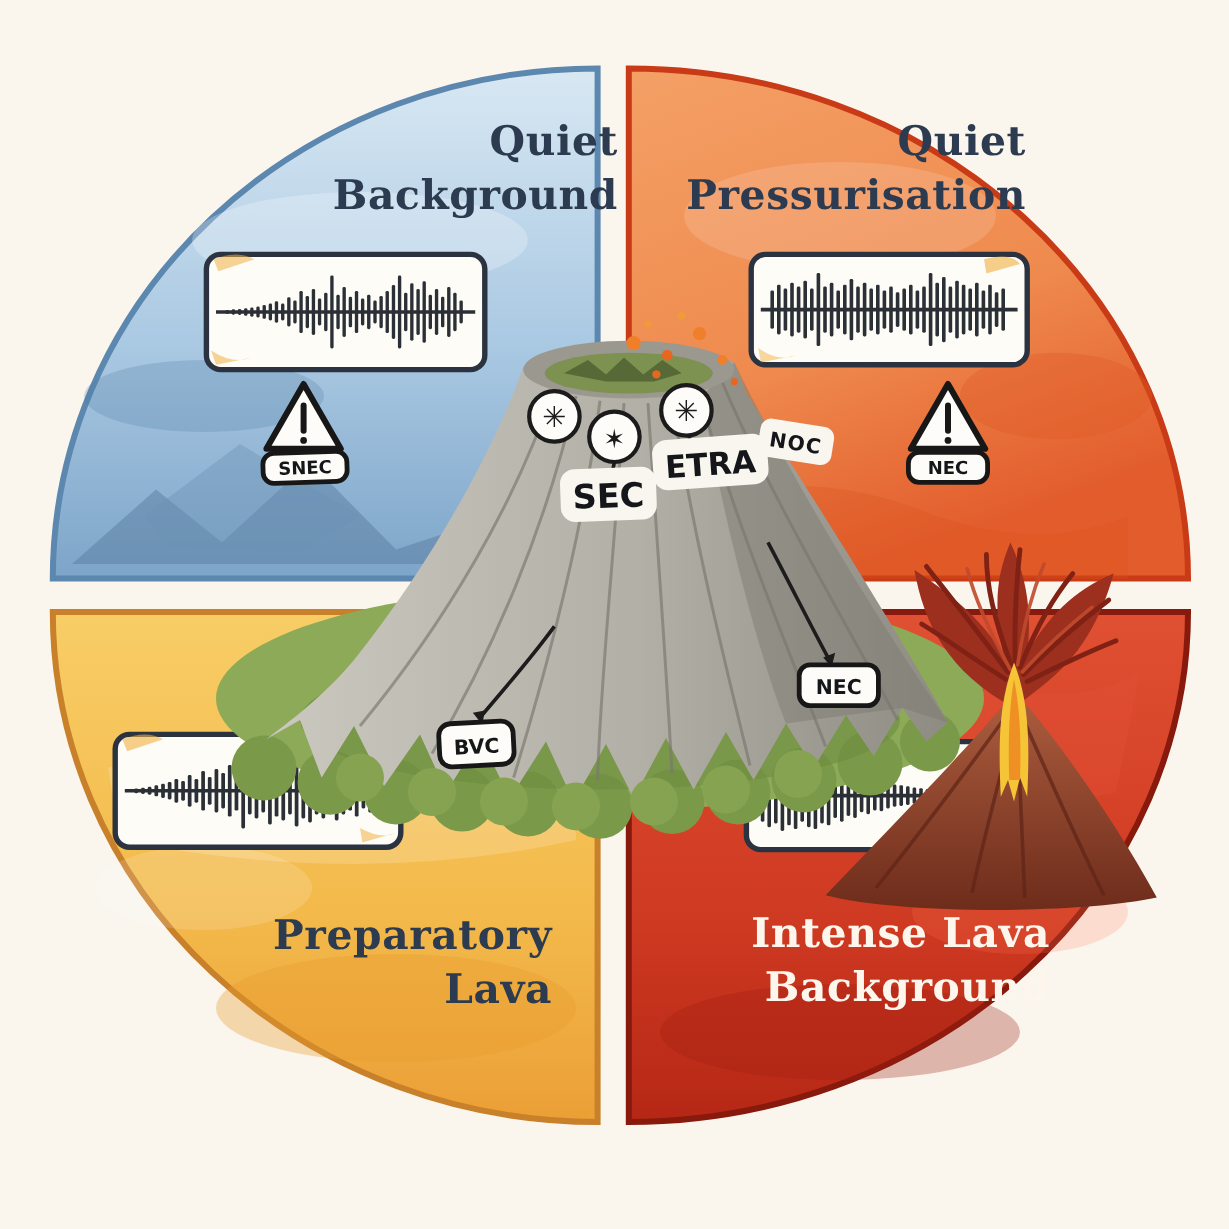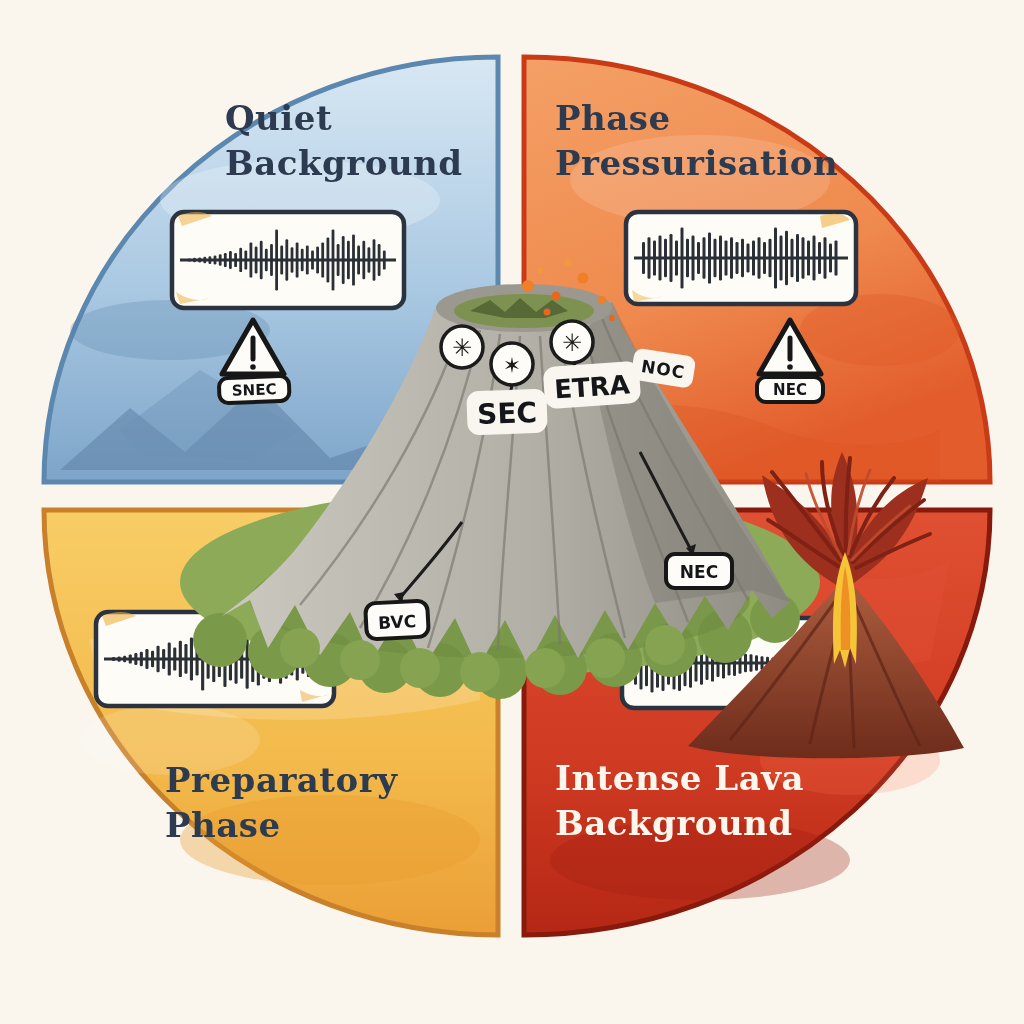--- a/index.html
+++ b/index.html
@@ -1,19 +1,19 @@
 <!DOCTYPE html>
 <html><head>
 <meta charset="utf-8">
 <style>
   html,body{margin:0;padding:0;}
   body{width:1024px;height:1024px;background:#faf6ee;font-family:"DejaVu Serif",serif;overflow:hidden;}
   .stage{position:relative;width:1024px;height:1024px;}
   .stage svg{position:absolute;left:0;top:0;}
-  .qtitle{position:absolute;text-align:left;font-weight:bold;font-size:34px;line-height:1.32;color:#2d3b50;letter-spacing:.5px;}
+  .qtitle{position:absolute;text-align:right;font-weight:bold;font-size:34px;line-height:1.32;color:#2d3b50;letter-spacing:.5px;}
   .qtitle.white{color:#fdf6ec;}
   .badge-text{font-family:"DejaVu Sans",sans-serif;font-weight:bold;fill:#14161a;}
   .patch-text{font-family:"DejaVu Sans",sans-serif;font-weight:bold;fill:#14161a;}
 </style>
 </head>
 <body>
 
 <div class="stage">
 
 <svg width="1024" height="1024" viewBox="0 0 1024 1024">
@@ -406,17 +406,17 @@
       <path d="M 854 602 C 876 652 900 706 920 746"></path>
       <path d="M 848 610 C 850 660 852 710 854 748"></path>
     </g>
     <path d="M 834 664 C 832 620 832 586 845 552 C 858 586 858 620 856 664
              L 850 648 L 845 668 L 840 650 Z" fill="#f6c437"></path>
     <path d="M 841 650 C 840 615 841 590 845 566 C 850 590 851 618 850 650 Z" fill="#ef9025"></path>
   </g>
 </svg>
 
   <div class="qtitle" style="left:225px;top:96px;width:290px;">Quiet Background</div>
-  <div class="qtitle" style="left:555px;top:96px;width:300px;">Phase Pressurisation</div>
-  <div class="qtitle" style="left:165px;top:758px;width:295px;">Preparatory Phase</div>
+  <div class="qtitle" style="left:555px;top:96px;width:300px;">Quiet Pressurisation</div>
+  <div class="qtitle" style="left:165px;top:758px;width:295px;">Preparatory Lava</div>
   <div class="qtitle white" style="left:555px;top:756px;width:320px;">Intense Lava Background</div>
 
 </div>
 
 </body></html>

